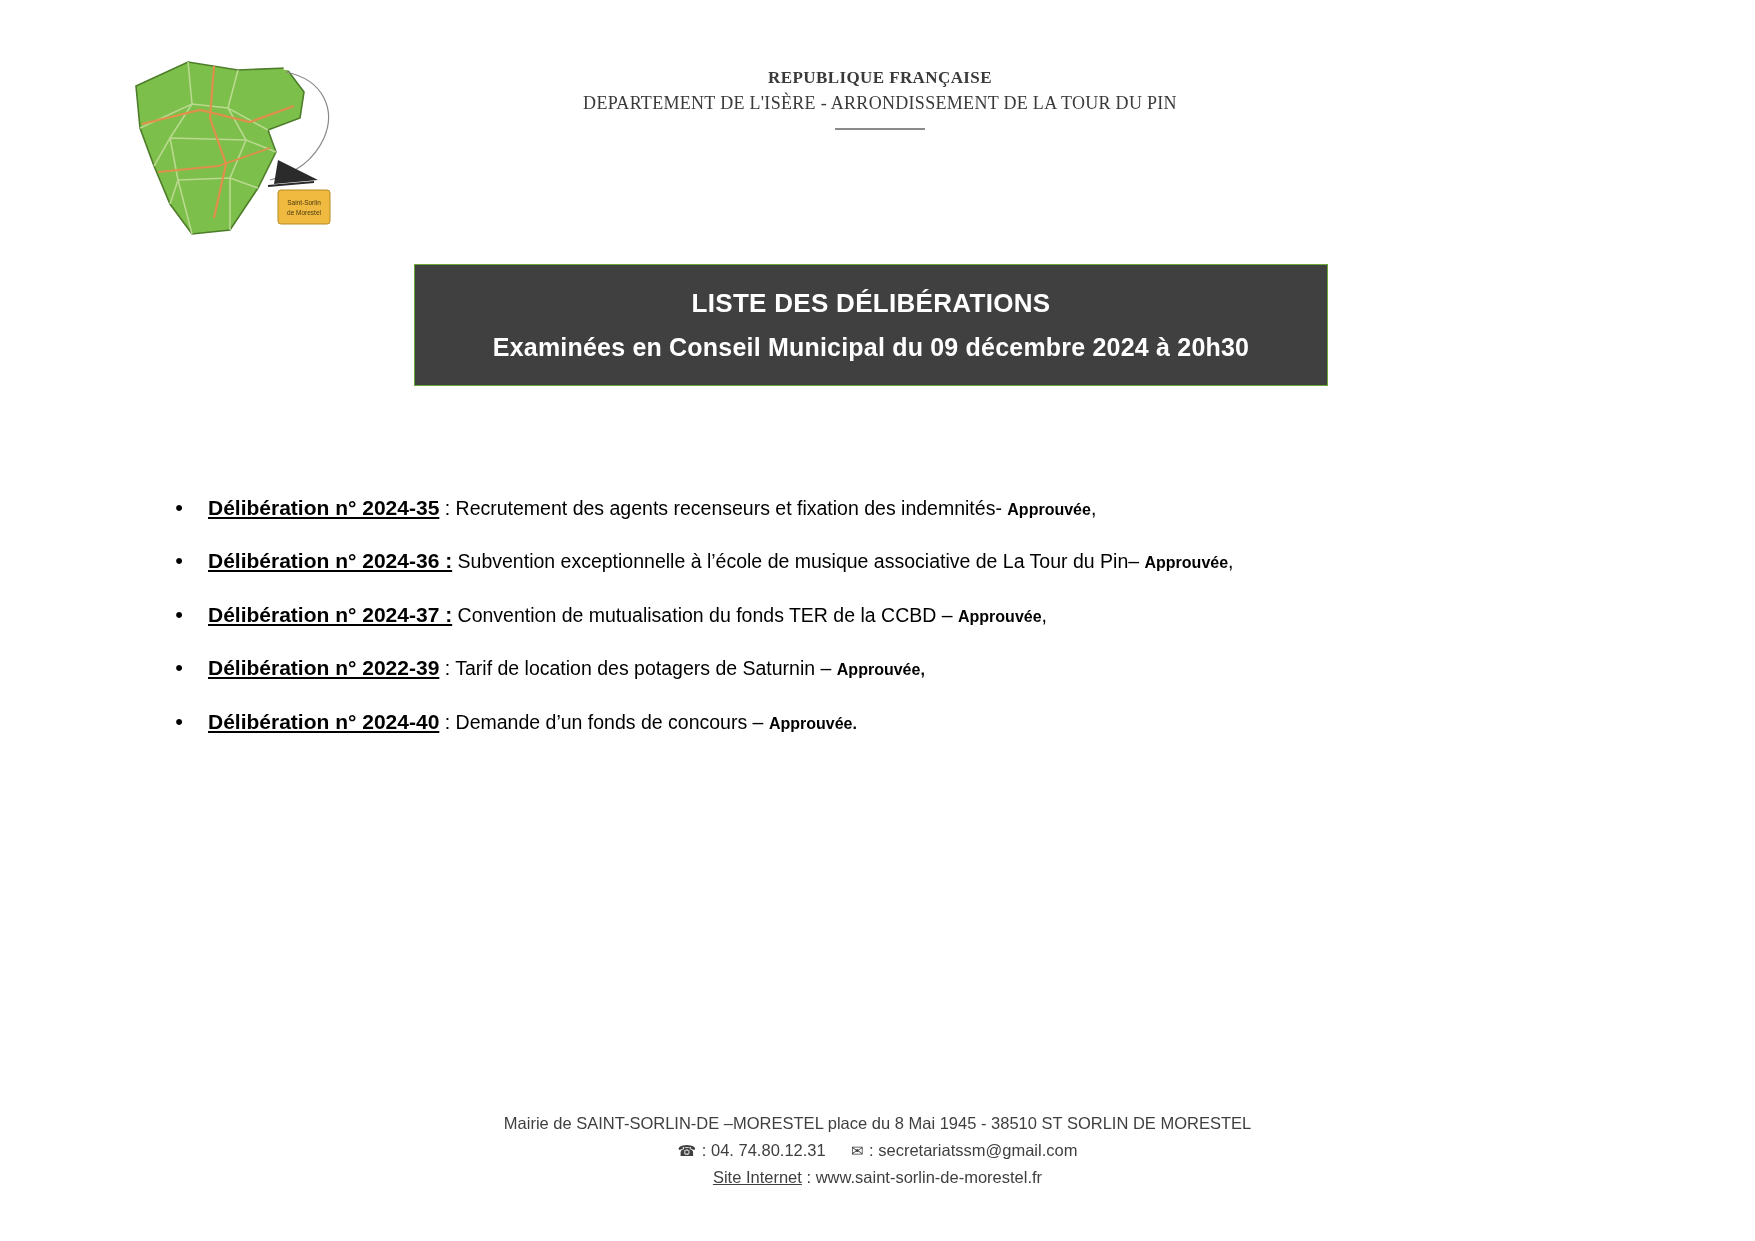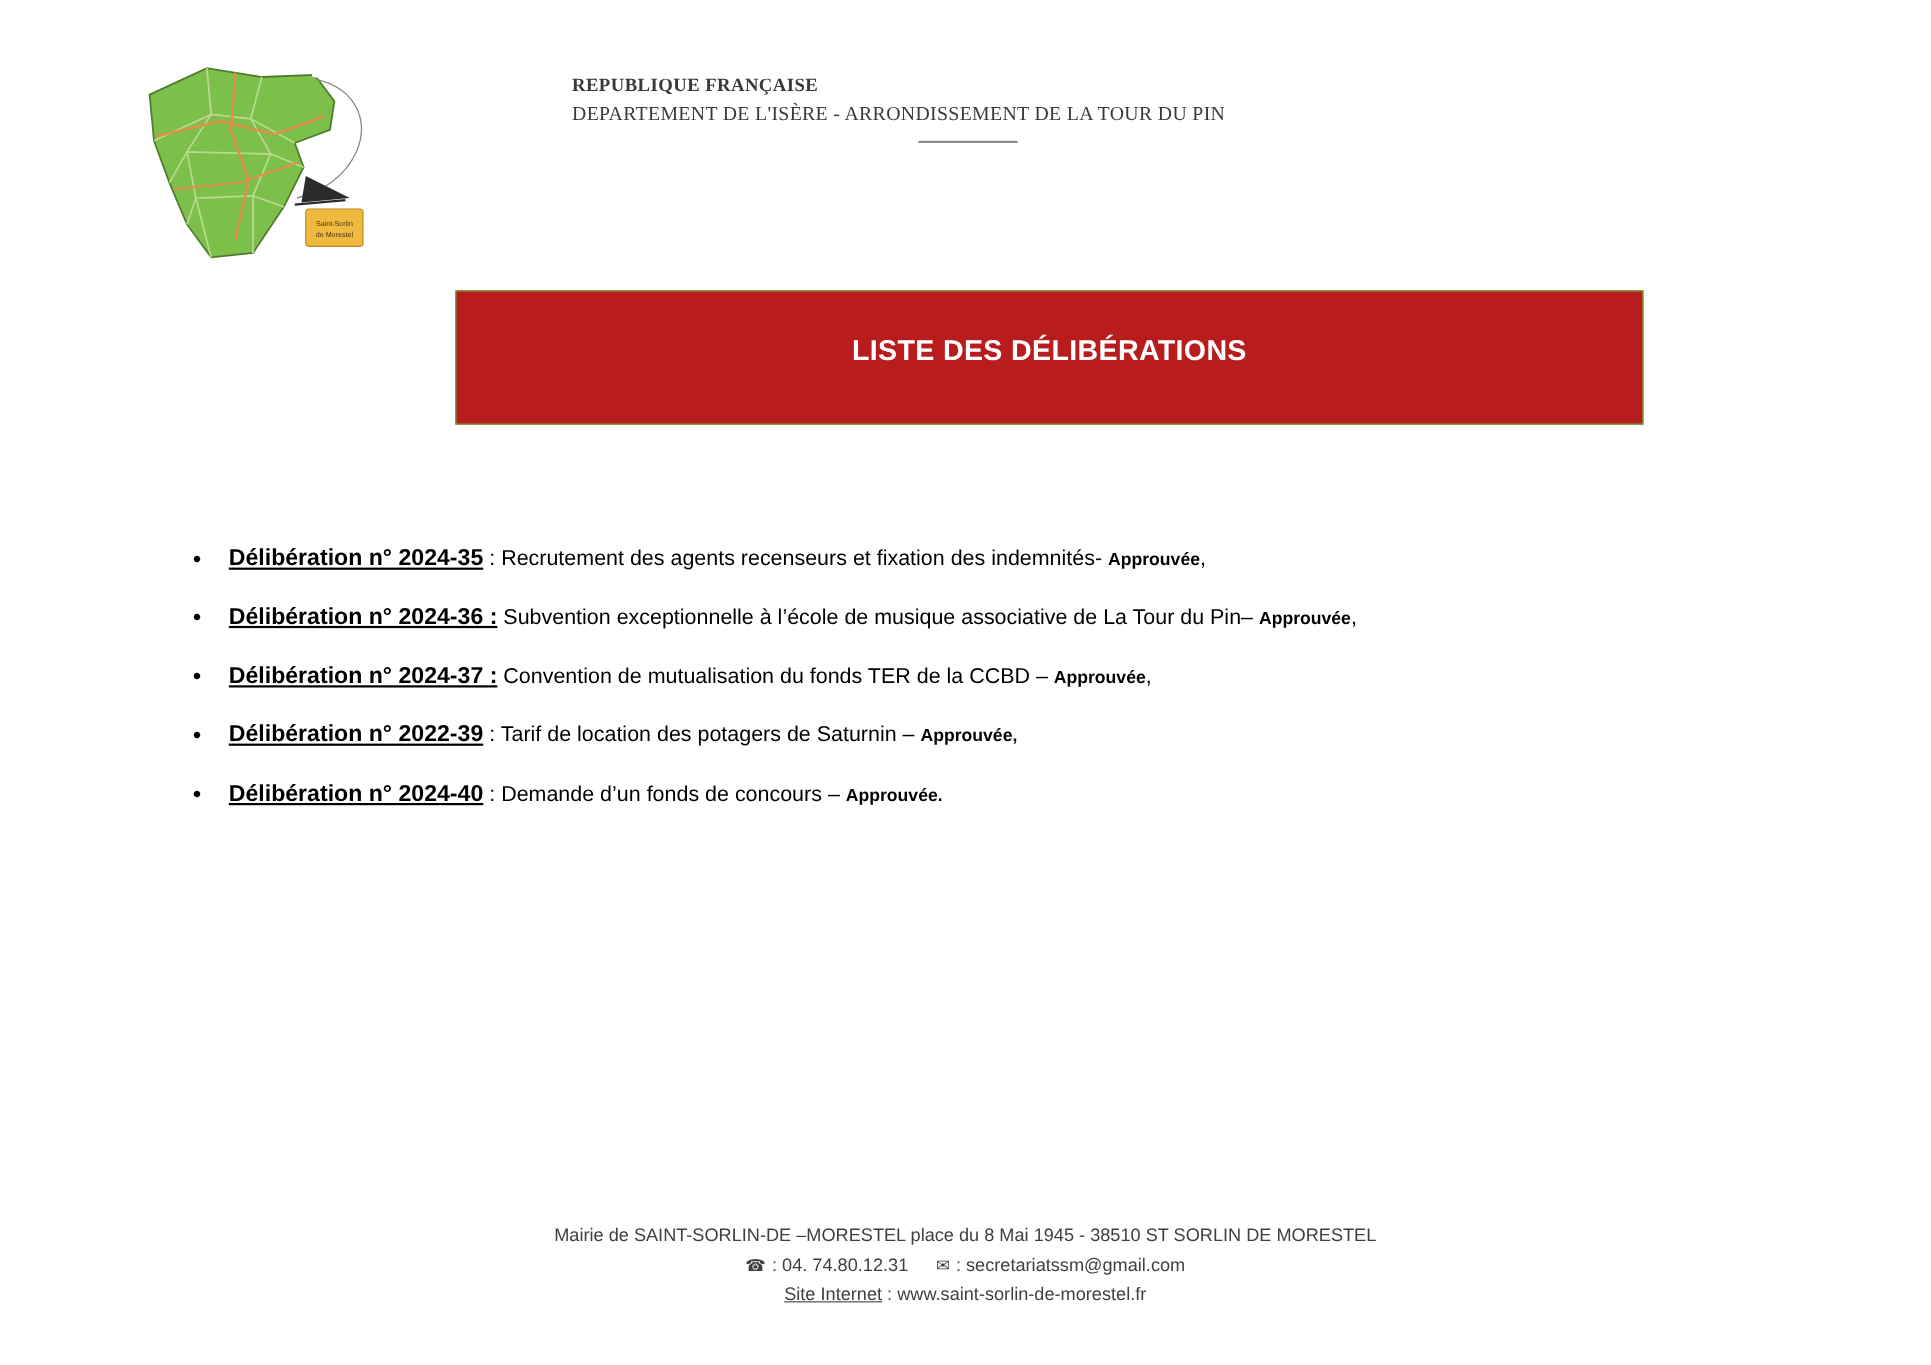--- a/index.html
+++ b/index.html
@@ -32,20 +32,21 @@
     width: 250px;
     height: 200px;
   }
   .logo svg { display: block; }
 
   .header-text {
     position: absolute;
     left: 520px;
     top: 68px;
     width: 720px;
+    text-align: center;
     font-family: "Liberation Serif", serif;
     color: #3a3a3a;
   }
   .header-line1 {
     font-size: 17px;
     font-weight: bold;
     letter-spacing: 0.4px;
   }
   .header-line2 {
     font-size: 18px;
@@ -57,23 +58,23 @@
     height: 0;
     border-top: 2px solid #8a8a8a;
     margin: 14px auto 0 auto;
   }
 
   
   .title-band {
     position: absolute;
     left: 414px;
     top: 264px;
-    width: 1080px;
+    width: 914px;
     height: 122px;
-    background: #b91c1c;
+    background: #404040;
     border: 1px solid #6aa836;
     box-sizing: border-box;
     display: flex;
     flex-direction: column;
     align-items: center;
     justify-content: center;
     color: #ffffff;
   }
   .title-band .t1 {
     font-size: 26px;
@@ -179,20 +180,21 @@
 
   <div class="header-text">
     <div class="header-line1">REPUBLIQUE FRANÇAISE</div>
     <div class="header-line2">DEPARTEMENT DE L'ISÈRE - ARRONDISSEMENT DE LA TOUR DU PIN</div>
     <div class="header-rule"></div>
   </div>
 </div>
 
 <div class="title-band">
   <div class="t1">LISTE DES DÉLIBÉRATIONS</div>
+  <div class="t2">Examinées en Conseil Municipal du 09 décembre 2024 à 20h30</div>
 </div>
 
 <div class="delib-list">
 
   <div class="delib-row">
     <div class="bullet-cell">•</div>
     <div class="delib-text">
       <span class="delib-num">Délibération n° 2024-35</span><span class="delib-body"> : </span><span class="delib-body">Recrutement des agents recenseurs et fixation des indemnités- </span><span class="delib-status">Approuvée</span><span class="delib-body">,</span>
     </div>
   </div>

